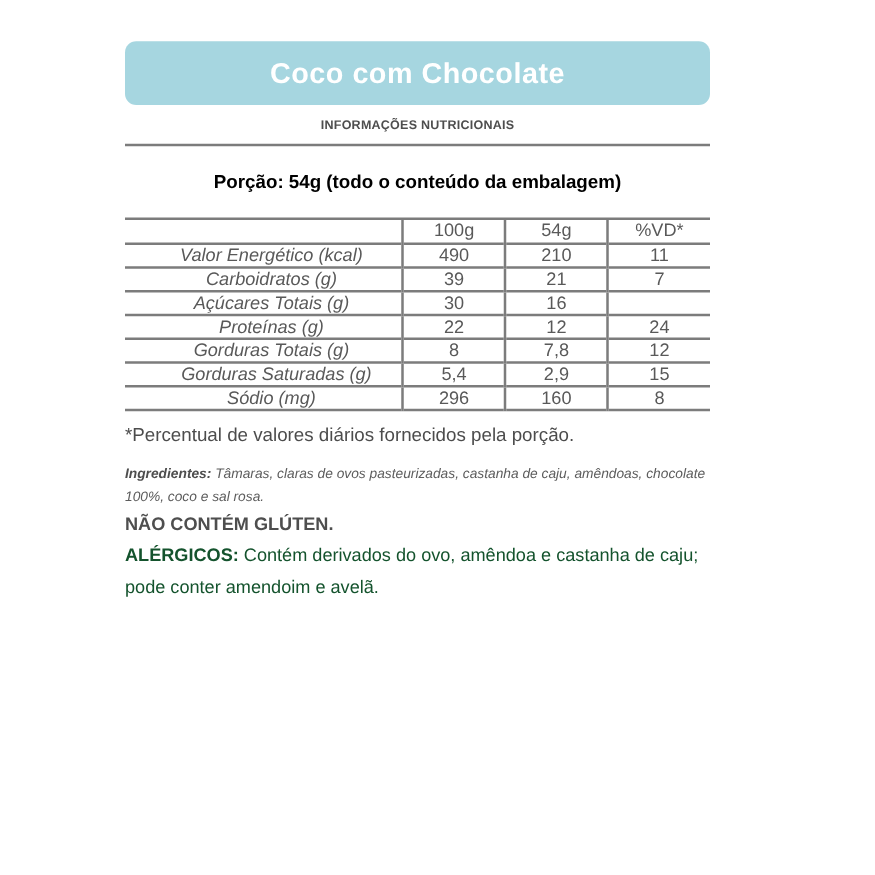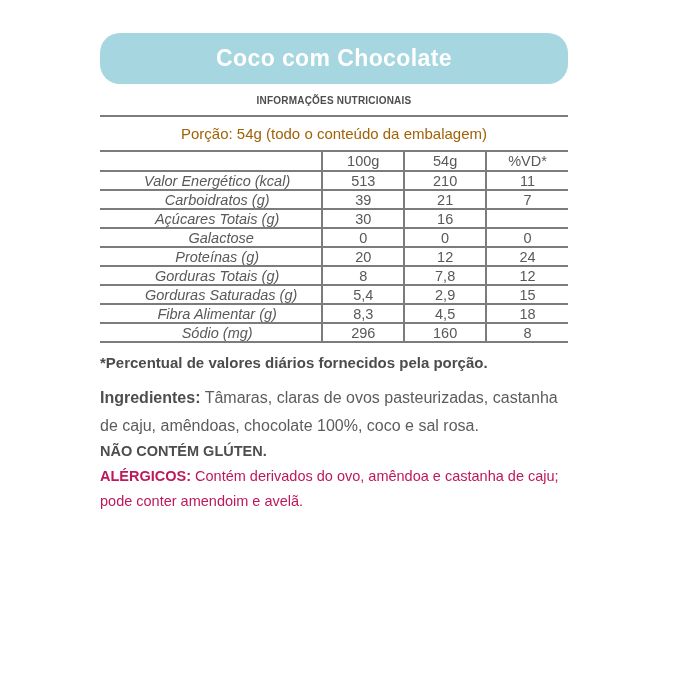--- a/index.html
+++ b/index.html
@@ -10,38 +10,39 @@
     position: relative;
     overflow: hidden;
   }
   .content {
     position: absolute;
     left: 100px; top: 33px;
     width: 468px;
   }
   .banner {
     height: 51px;
-    border-radius: 20px;
+    border-radius: 9px;
     display: flex; align-items: center; justify-content: center;
     font-size: 23px; font-weight: bold; letter-spacing: 0.4px;
   }
   .nut-title {
     text-align: center;
     font-size: 10px; font-weight: bold;
     color: #4e4e4e;
     padding: 11px 0 9px 0;
     border-bottom: 2px solid #7c7c7c;
     letter-spacing: 0.2px;
   }
   .portion {
     text-align: center;
     font-size: 15px;
-    color: #a16207;
-    padding: 8px 0;
+    color: #000000;
+    padding: 20px 0;
     border-bottom: 2px solid #7c7c7c;
+    font-weight: bold;
   }
   table.nutrition {
     width: 100%;
     border-collapse: collapse;
     table-layout: fixed;
   }
   table.nutrition th, table.nutrition td {
     height: 19px;
     font-size: 14.5px;
     color: #595959;
@@ -53,36 +54,37 @@
   table.nutrition tbody tr {
     border-bottom: 2px solid #7c7c7c;
   }
   .label-col { width: 47.5%; text-align: left; padding-left: 13px; }
   .val-col   { width: 17.5%; border-left: 2px solid #7c7c7c; }
   td.label-cell { text-align: left; padding-left: 13px; color: #555555; font-style: italic; }
   td.label-cell.indent { padding-left: 21px; }
   .footnote {
     margin-top: 11px;
     font-size: 15px;
-    font-weight: bold;
+    font-weight: normal;
     color: #4c4c4c;
   }
   .details {
     margin-top: 13px;
-    font-size: 16px;
+    font-size: 11px;
     line-height: 1.72;
     color: #5c5c5c;
+    font-style: italic;
   }
   .details b { color: #4e4e4e; }
   .gluten-line {
     font-size: 14.5px; font-weight: bold; color: #4e4e4e;
     line-height: 1.72;
   }
   .allergens {
-    font-size: 14.5px; line-height: 1.72; color: #be185d;
+    font-size: 14.5px; line-height: 1.72; color: #14532d;
   }
 </style>
 </head>
 <body>
 
 <div class="content">
 
   <div class="banner" style="background: rgb(166, 214, 224); color: rgb(255, 255, 255);">
     <span>Coco com Chocolate</span>
   </div>
@@ -96,65 +98,53 @@
       <tr>
         <th class="label-col"></th>
         <th class="val-col">100g</th>
         <th class="val-col">54g</th>
         <th class="val-col">%VD*</th>
       </tr>
     </thead>
     <tbody>
         <tr>
       <td class="label-cell">Valor Energético (kcal)</td>
-      <td class="val-col">513</td>
+      <td class="val-col">490</td>
       <td class="val-col">210</td>
       <td class="val-col">11</td>
     </tr>
         <tr>
       <td class="label-cell">Carboidratos (g)</td>
       <td class="val-col">39</td>
       <td class="val-col">21</td>
       <td class="val-col">7</td>
     </tr>
         <tr>
       <td class="label-cell">Açúcares Totais (g)</td>
       <td class="val-col">30</td>
       <td class="val-col">16</td>
       <td class="val-col"></td>
     </tr>
         <tr>
-      <td class="label-cell indent">Galactose</td>
-      <td class="val-col">0</td>
-      <td class="val-col">0</td>
-      <td class="val-col">0</td>
-    </tr>
-        <tr>
       <td class="label-cell">Proteínas (g)</td>
-      <td class="val-col">20</td>
+      <td class="val-col">22</td>
       <td class="val-col">12</td>
       <td class="val-col">24</td>
     </tr>
         <tr>
       <td class="label-cell">Gorduras Totais (g)</td>
       <td class="val-col">8</td>
       <td class="val-col">7,8</td>
       <td class="val-col">12</td>
     </tr>
         <tr>
       <td class="label-cell indent">Gorduras Saturadas (g)</td>
       <td class="val-col">5,4</td>
       <td class="val-col">2,9</td>
       <td class="val-col">15</td>
-    </tr>
-        <tr>
-      <td class="label-cell">Fibra Alimentar (g)</td>
-      <td class="val-col">8,3</td>
-      <td class="val-col">4,5</td>
-      <td class="val-col">18</td>
     </tr>
         <tr>
       <td class="label-cell">Sódio (mg)</td>
       <td class="val-col">296</td>
       <td class="val-col">160</td>
       <td class="val-col">8</td>
     </tr>
       </tbody>
   </table>
 

